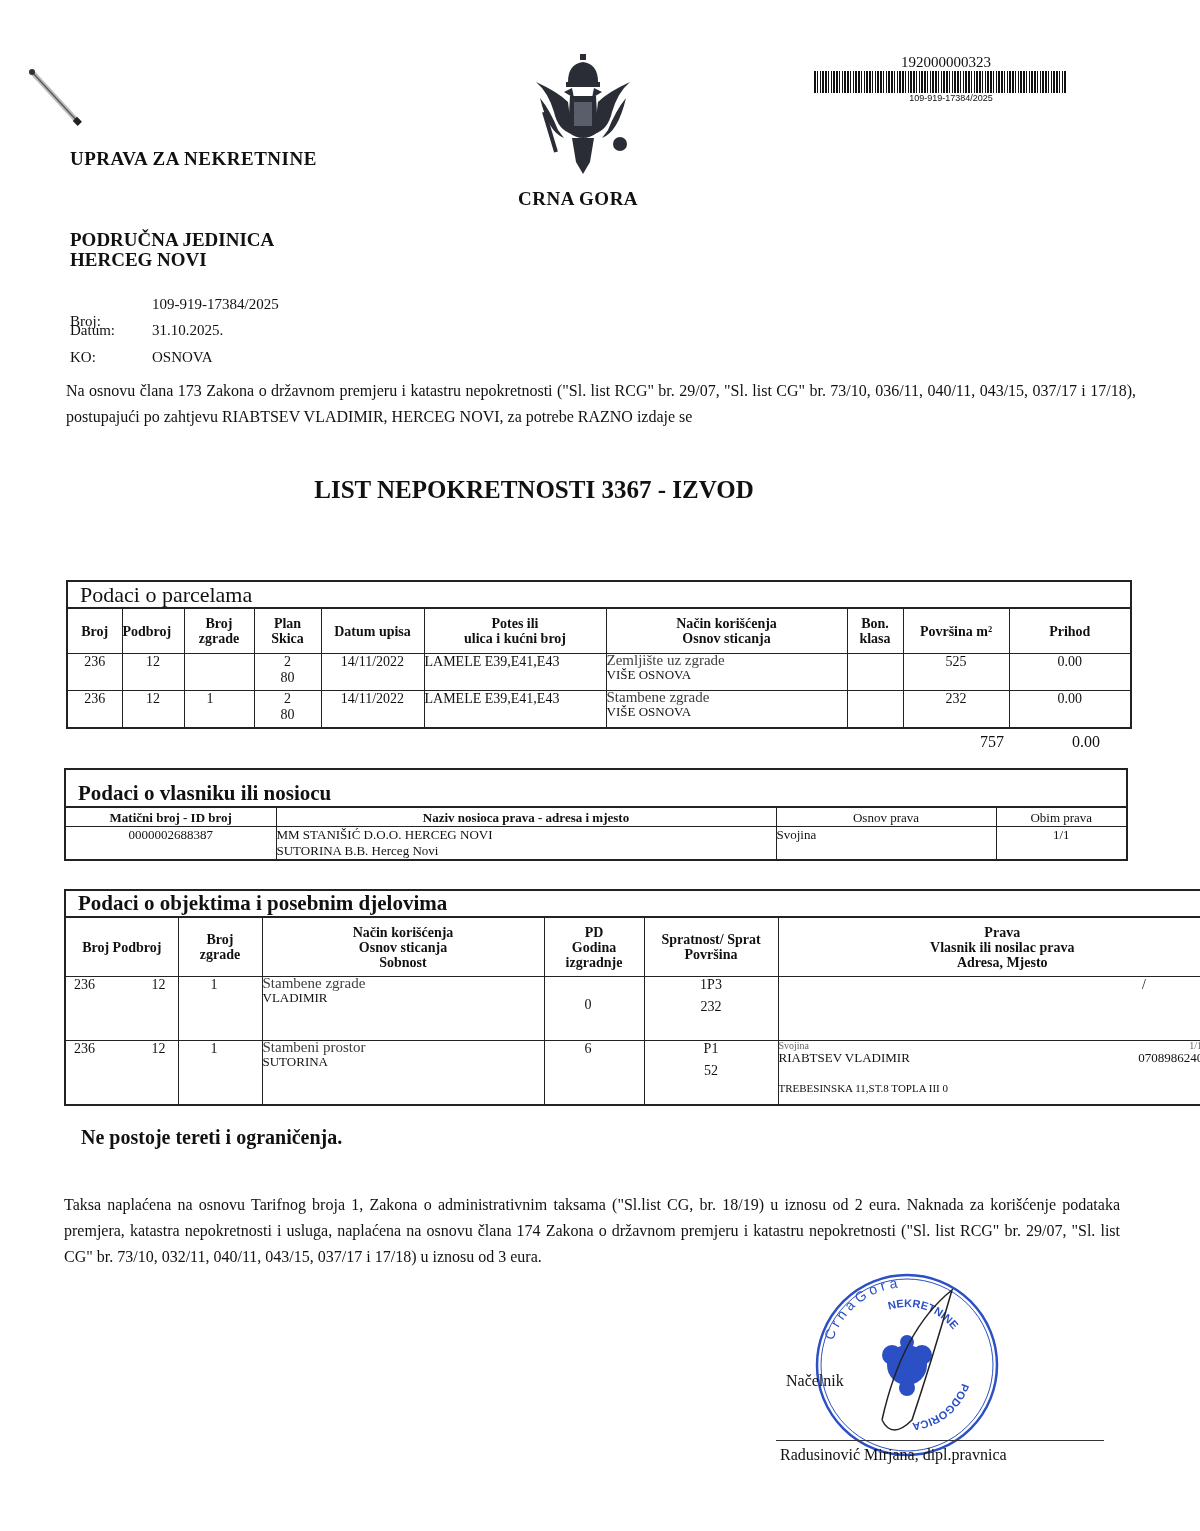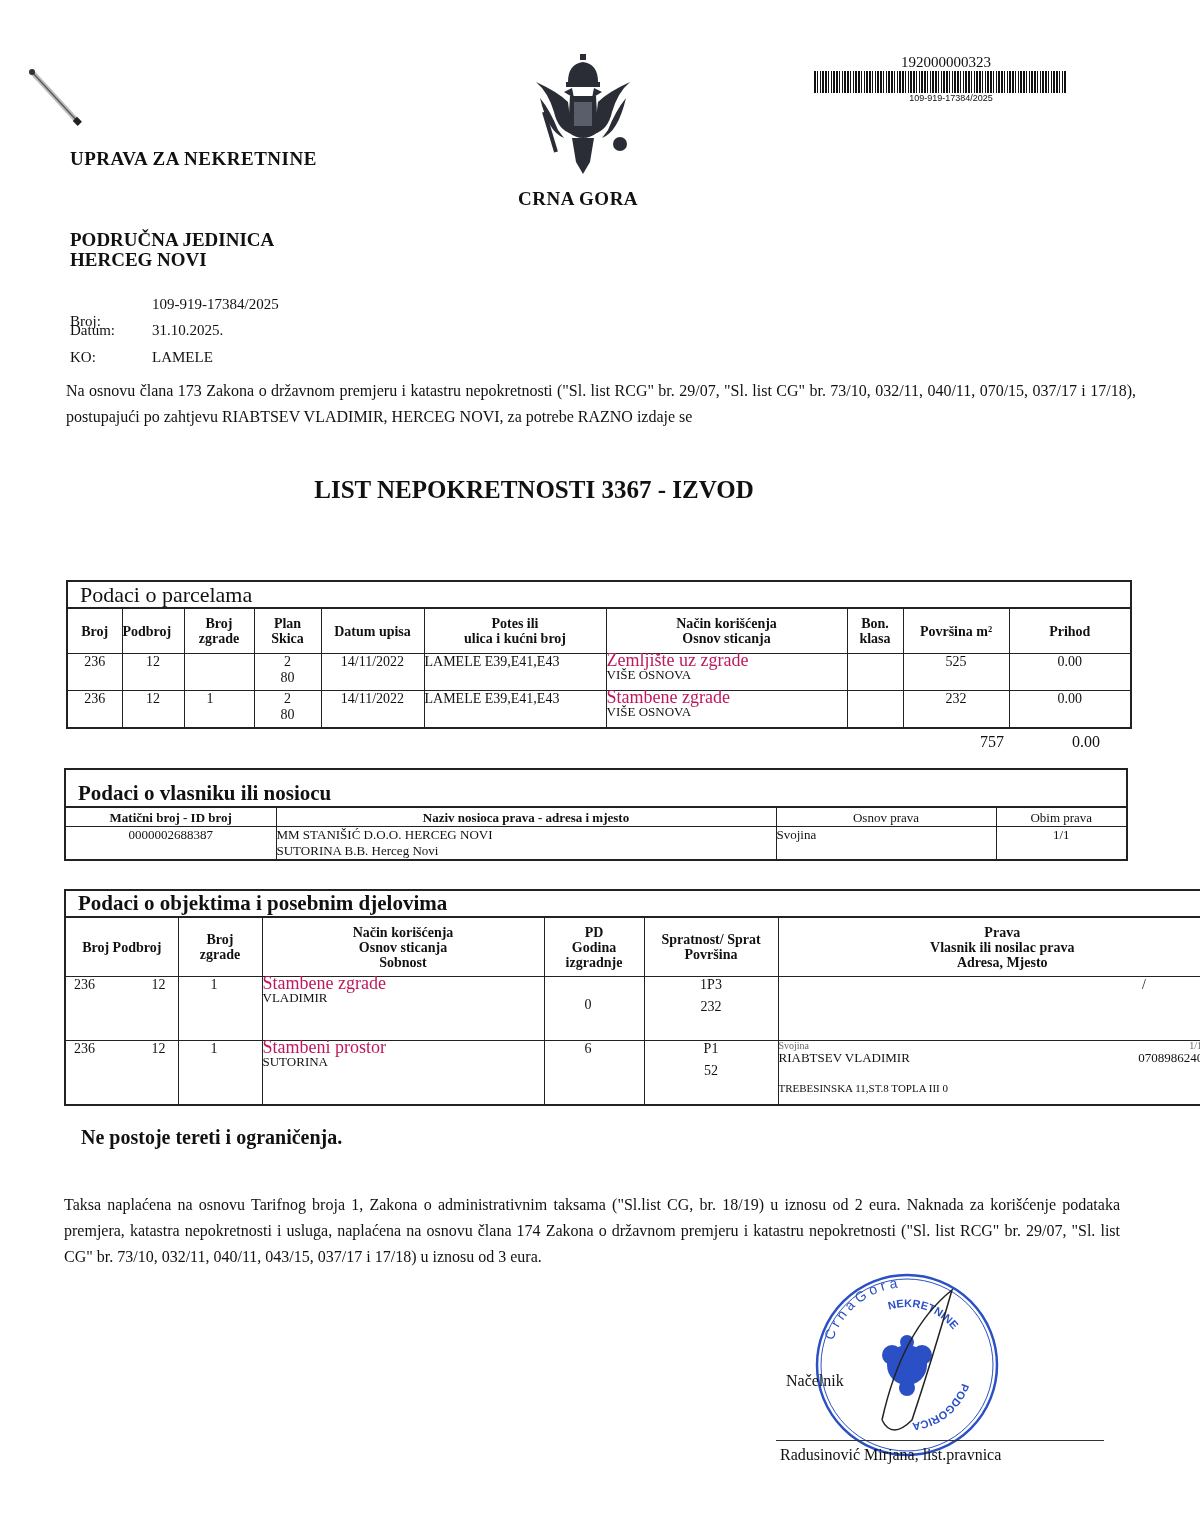--- a/index.html
+++ b/index.html
@@ -29,21 +29,21 @@
   .tbox { position:absolute; border:2px solid #222; box-sizing:border-box; }
   .tbox .sec-title { font-size:21px; font-weight:bold; padding:0 0 0 12px; height:25px; line-height:25px; border-bottom:2px solid #222; }
   table.grid { border-collapse:collapse; width:100%; table-layout:fixed; }
   table.grid th, table.grid td { border:1.5px solid #222; vertical-align:top; padding:0; }
   table.grid tr:first-child th { border-top:none; }
   table.grid th:first-child, table.grid td:first-child { border-left:none; }
   table.grid th:last-child, table.grid td:last-child { border-right:none; }
   table.grid tr:last-child td { border-bottom:none; }
   table.grid th { font-size:14px; font-weight:bold; text-align:center; vertical-align:middle; line-height:15px; }
   table.grid td { font-size:14px; }
-  .sm { font-size:18px; color:#be185d; display:block; line-height:13px; }
+  .sm { font-size:15px; color:#404040; display:block; line-height:13px; }
   .r { text-align:center; }
   .c { text-align:center; }
 
   #t1 { left:66px; top:580px; width:1066px; }
   #t1 th { height:44px; }
   #t1 td { height:36px; }
   #t2 { left:64px; top:768px; width:1064px; }
   #t2 th { height:18px; font-size:13px; }
   #t2 td { height:30px; font-size:13px; }
   #t3 { left:64px; top:889px; width:1164px; }
@@ -99,23 +99,23 @@
 <div id="jedinica" class="abs">
   <div>PODRUČNA JEDINICA</div>
   <div>HERCEG NOVI</div>
 </div>
 
 <div class="abs meta-label" style="top:313px">Broj:</div>
 <div class="abs meta-val" style="top:296px">109-919-17384/2025</div>
 <div class="abs meta-label" style="top:322px">Datum:</div>
 <div class="abs meta-val" style="top:322px">31.10.2025.</div>
 <div class="abs meta-label" style="top:349px">KO:</div>
-<div class="abs meta-val" style="top:349px">LAMELE</div>
-
-<div id="intro" class="abs">Na osnovu člana 173 Zakona o državnom premjeru i katastru nepokretnosti ("Sl. list RCG" br. 29/07, "Sl. list CG" br. 73/10, 032/11, 040/11, 070/15, 037/17 i 17/18), postupajući po zahtjevu RIABTSEV VLADIMIR,  HERCEG NOVI, za potrebe RAZNO izdaje se</div>
+<div class="abs meta-val" style="top:349px">OSNOVA</div>
+
+<div id="intro" class="abs">Na osnovu člana 173 Zakona o državnom premjeru i katastru nepokretnosti ("Sl. list RCG" br. 29/07, "Sl. list CG" br. 73/10, 036/11, 040/11, 043/15, 037/17 i 17/18), postupajući po zahtjevu RIABTSEV VLADIMIR,  HERCEG NOVI, za potrebe RAZNO izdaje se</div>
 <div id="doc-title" class="abs">LIST NEPOKRETNOSTI 3367 - IZVOD</div>
 
 <div id="t1" class="tbox">
   <div class="sec-title" style="font-weight:normal;font-size:22px">Podaci o parcelama</div>
   <table class="grid">
     <colgroup>
         <col style="width:54px">
         <col style="width:62px">
         <col style="width:70px">
         <col style="width:67px">
@@ -283,13 +283,13 @@
     <circle cx="95" cy="95" r="20"></circle>
       <circle cx="80" cy="85" r="10"></circle>
       <circle cx="110" cy="85" r="10"></circle>
     <circle cx="95" cy="72" r="7"></circle>
       <circle cx="95" cy="118" r="8"></circle>
   </g>
   <path d="M70 150 Q90 60 140 20 Q120 90 100 150 Q80 170 70 150" fill="none" stroke="#222" stroke-width="1.5"></path>
 </svg>
 <div id="nacelnik" class="abs">Načelnik</div>
 <div id="sig-line" class="abs"></div>
-<div id="signer" class="abs">Radusinović  Mirjana, list.pravnica</div>
+<div id="signer" class="abs">Radusinović  Mirjana, dipl.pravnica</div>
 
 </body></html>

